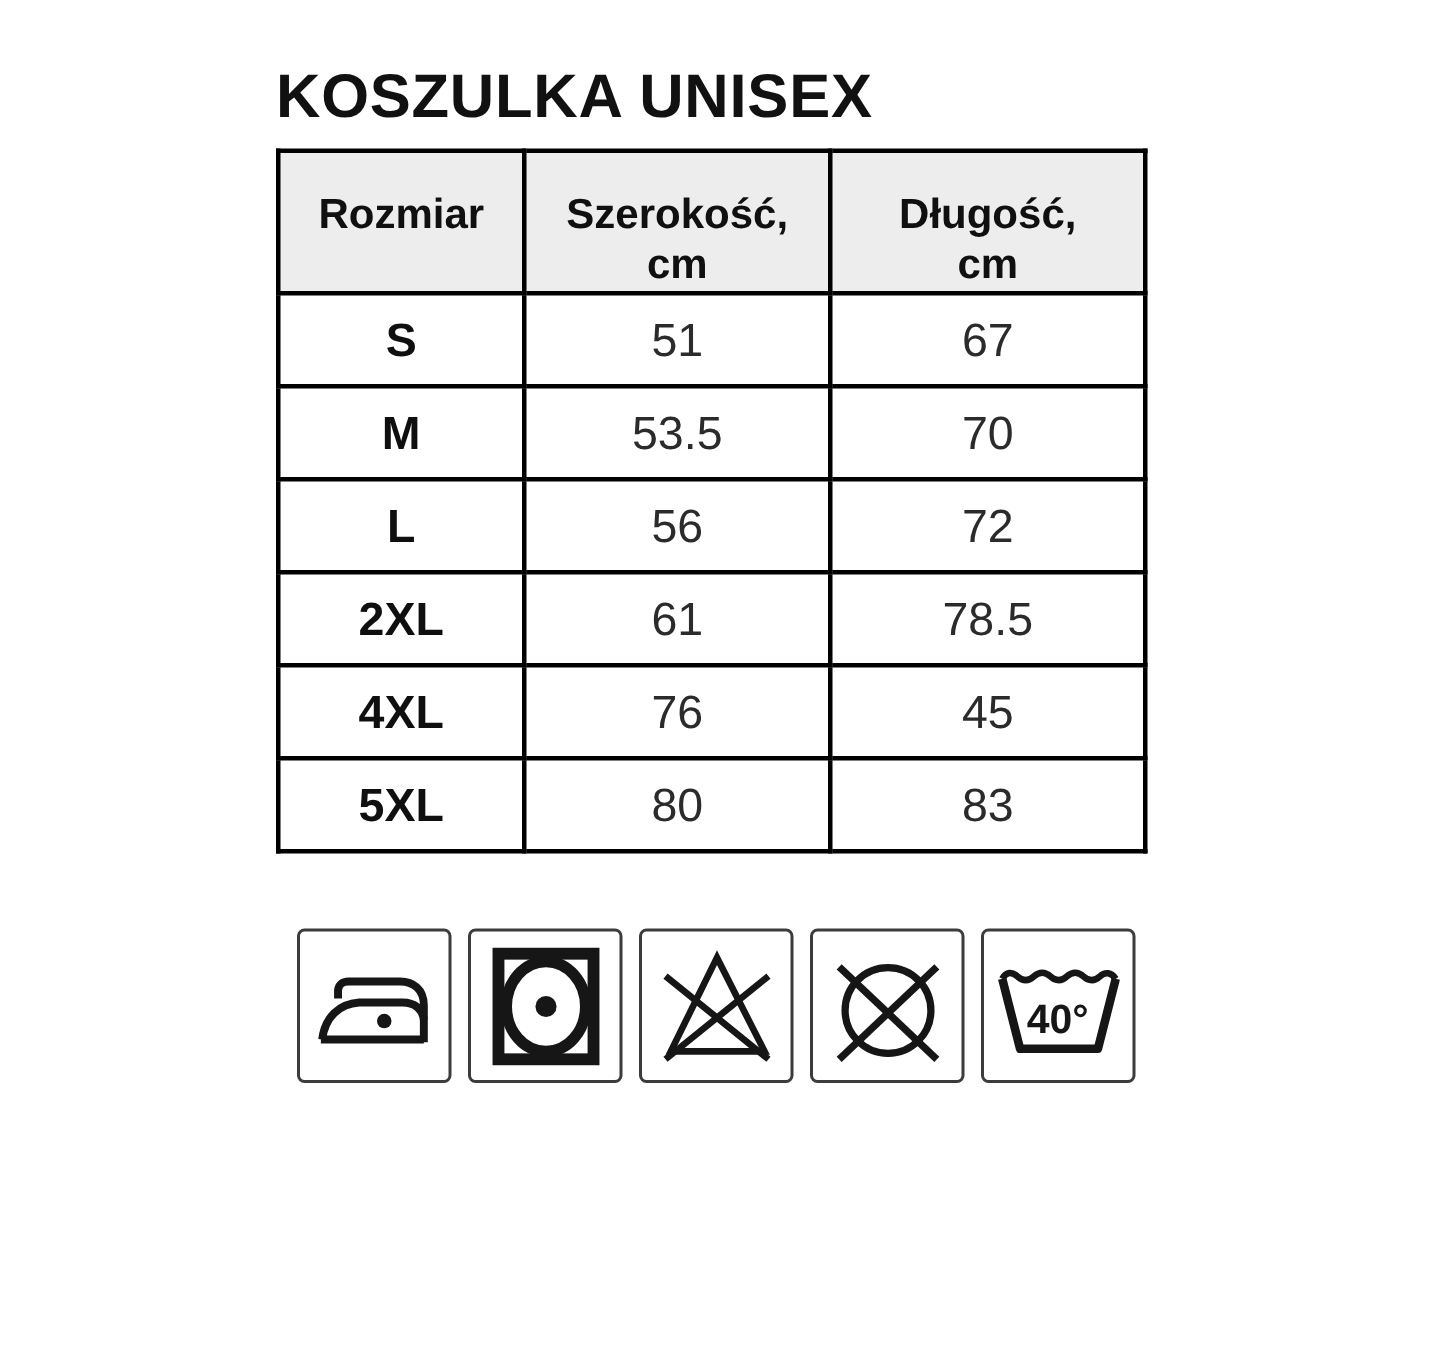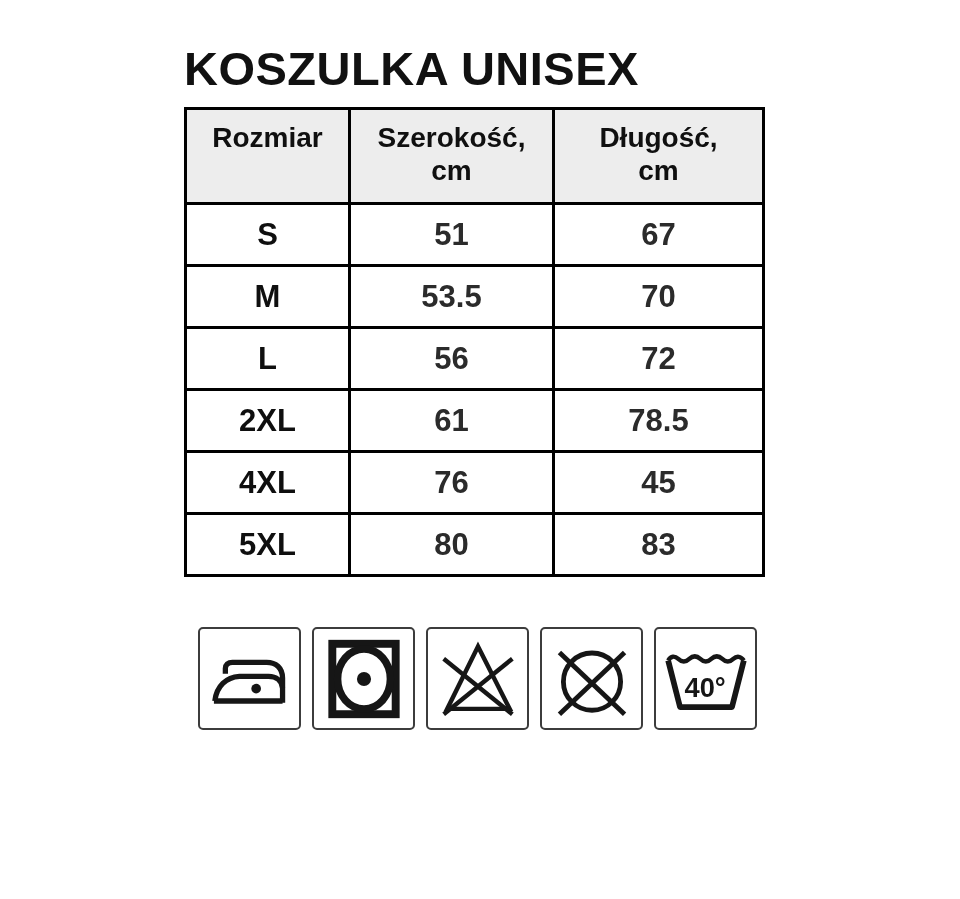--- a/index.html
+++ b/index.html
@@ -7,21 +7,21 @@
     width: 960px; height: 899px;
     background: #ffffff;
     font-family: "Liberation Sans", sans-serif;
     color: #1a1a1a;
     overflow: hidden;
   }
   .page { padding-left: 184px; padding-top: 41px; }
 
   h1.title {
     margin: 0;
-    font-size: 47px;
+    font-size: 41px;
     font-weight: bold;
     color: #111111;
     letter-spacing: 0.5px;
     white-space: nowrap;
   }
 
   table.size-table {
     border-collapse: collapse;
     table-layout: fixed;
     margin-top: 11px;
@@ -32,30 +32,30 @@
   .size-table th, .size-table td {
     border: 3px solid #000000;
     text-align: center;
     padding: 0;
   }
   .size-table th {
     background: #ededed;
     height: 95px;
     box-sizing: border-box;
     vertical-align: top;
-    padding-top: 11px;
+    padding-top: 24px;
     font-size: 28px;
     font-weight: bold;
     line-height: 33px;
     color: #101010;
   }
   .size-table td {
     height: 59px;
     font-size: 31px;
-    font-weight: bold;
+    font-weight: normal;
     color: #2b2b2b;
   }
   .size-table td.size {
     font-weight: bold;
     font-size: 31px;
     color: #0f0f0f;
   }
 
   .care-row {
     display: flex;

